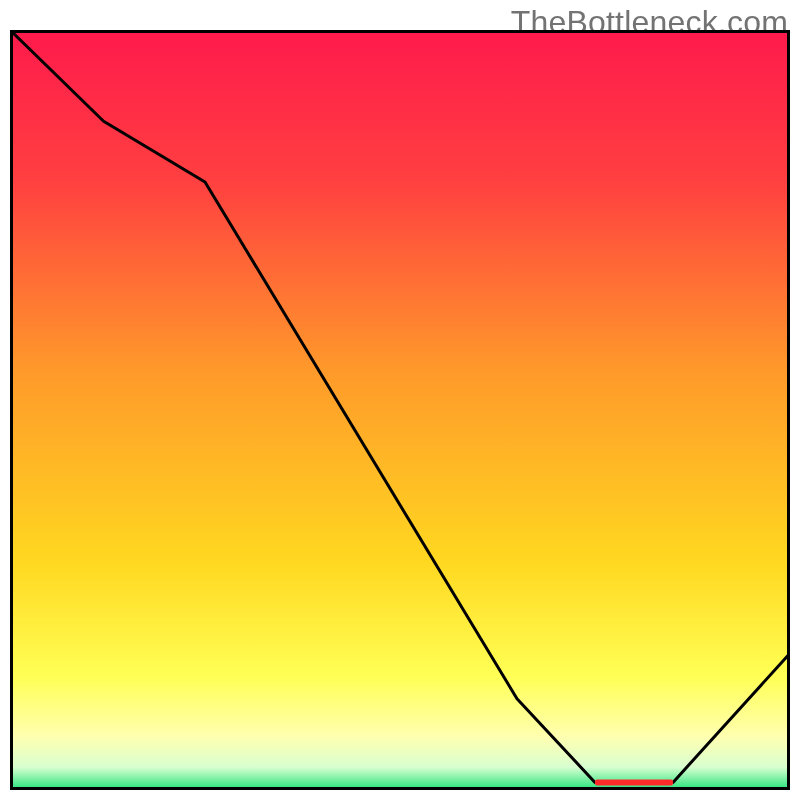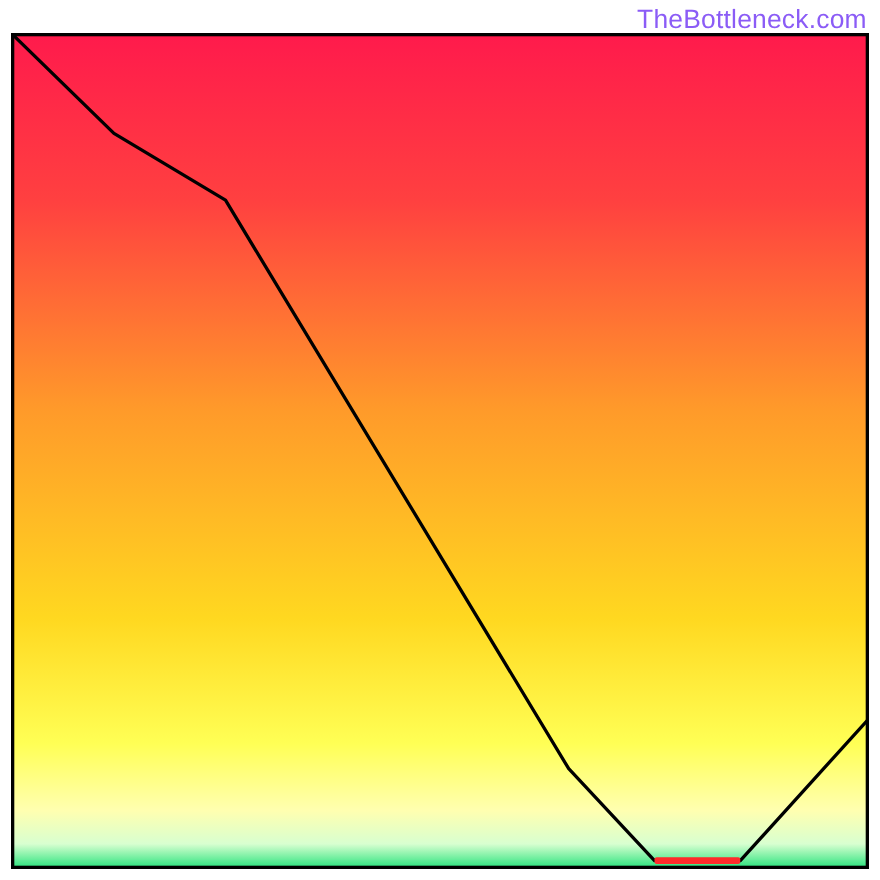--- a/index.html
+++ b/index.html
@@ -13,23 +13,23 @@
   }
   .stage {
     position: relative;
     width: 800px;
     height: 800px;
   }
   .watermark {
     position: absolute;
     top: 4px;
     right: 12px;
-    font-size: 24px;
+    font-size: 32px;
     font-weight: 400;
-    color: #8b5cf6;
+    color: #737373;
     letter-spacing: 0.2px;
   }
   .plot {
     position: absolute;
     left: 10px;
     top: 30px;
     width: 780px;
     height: 760px;
   }
   .plot svg {

